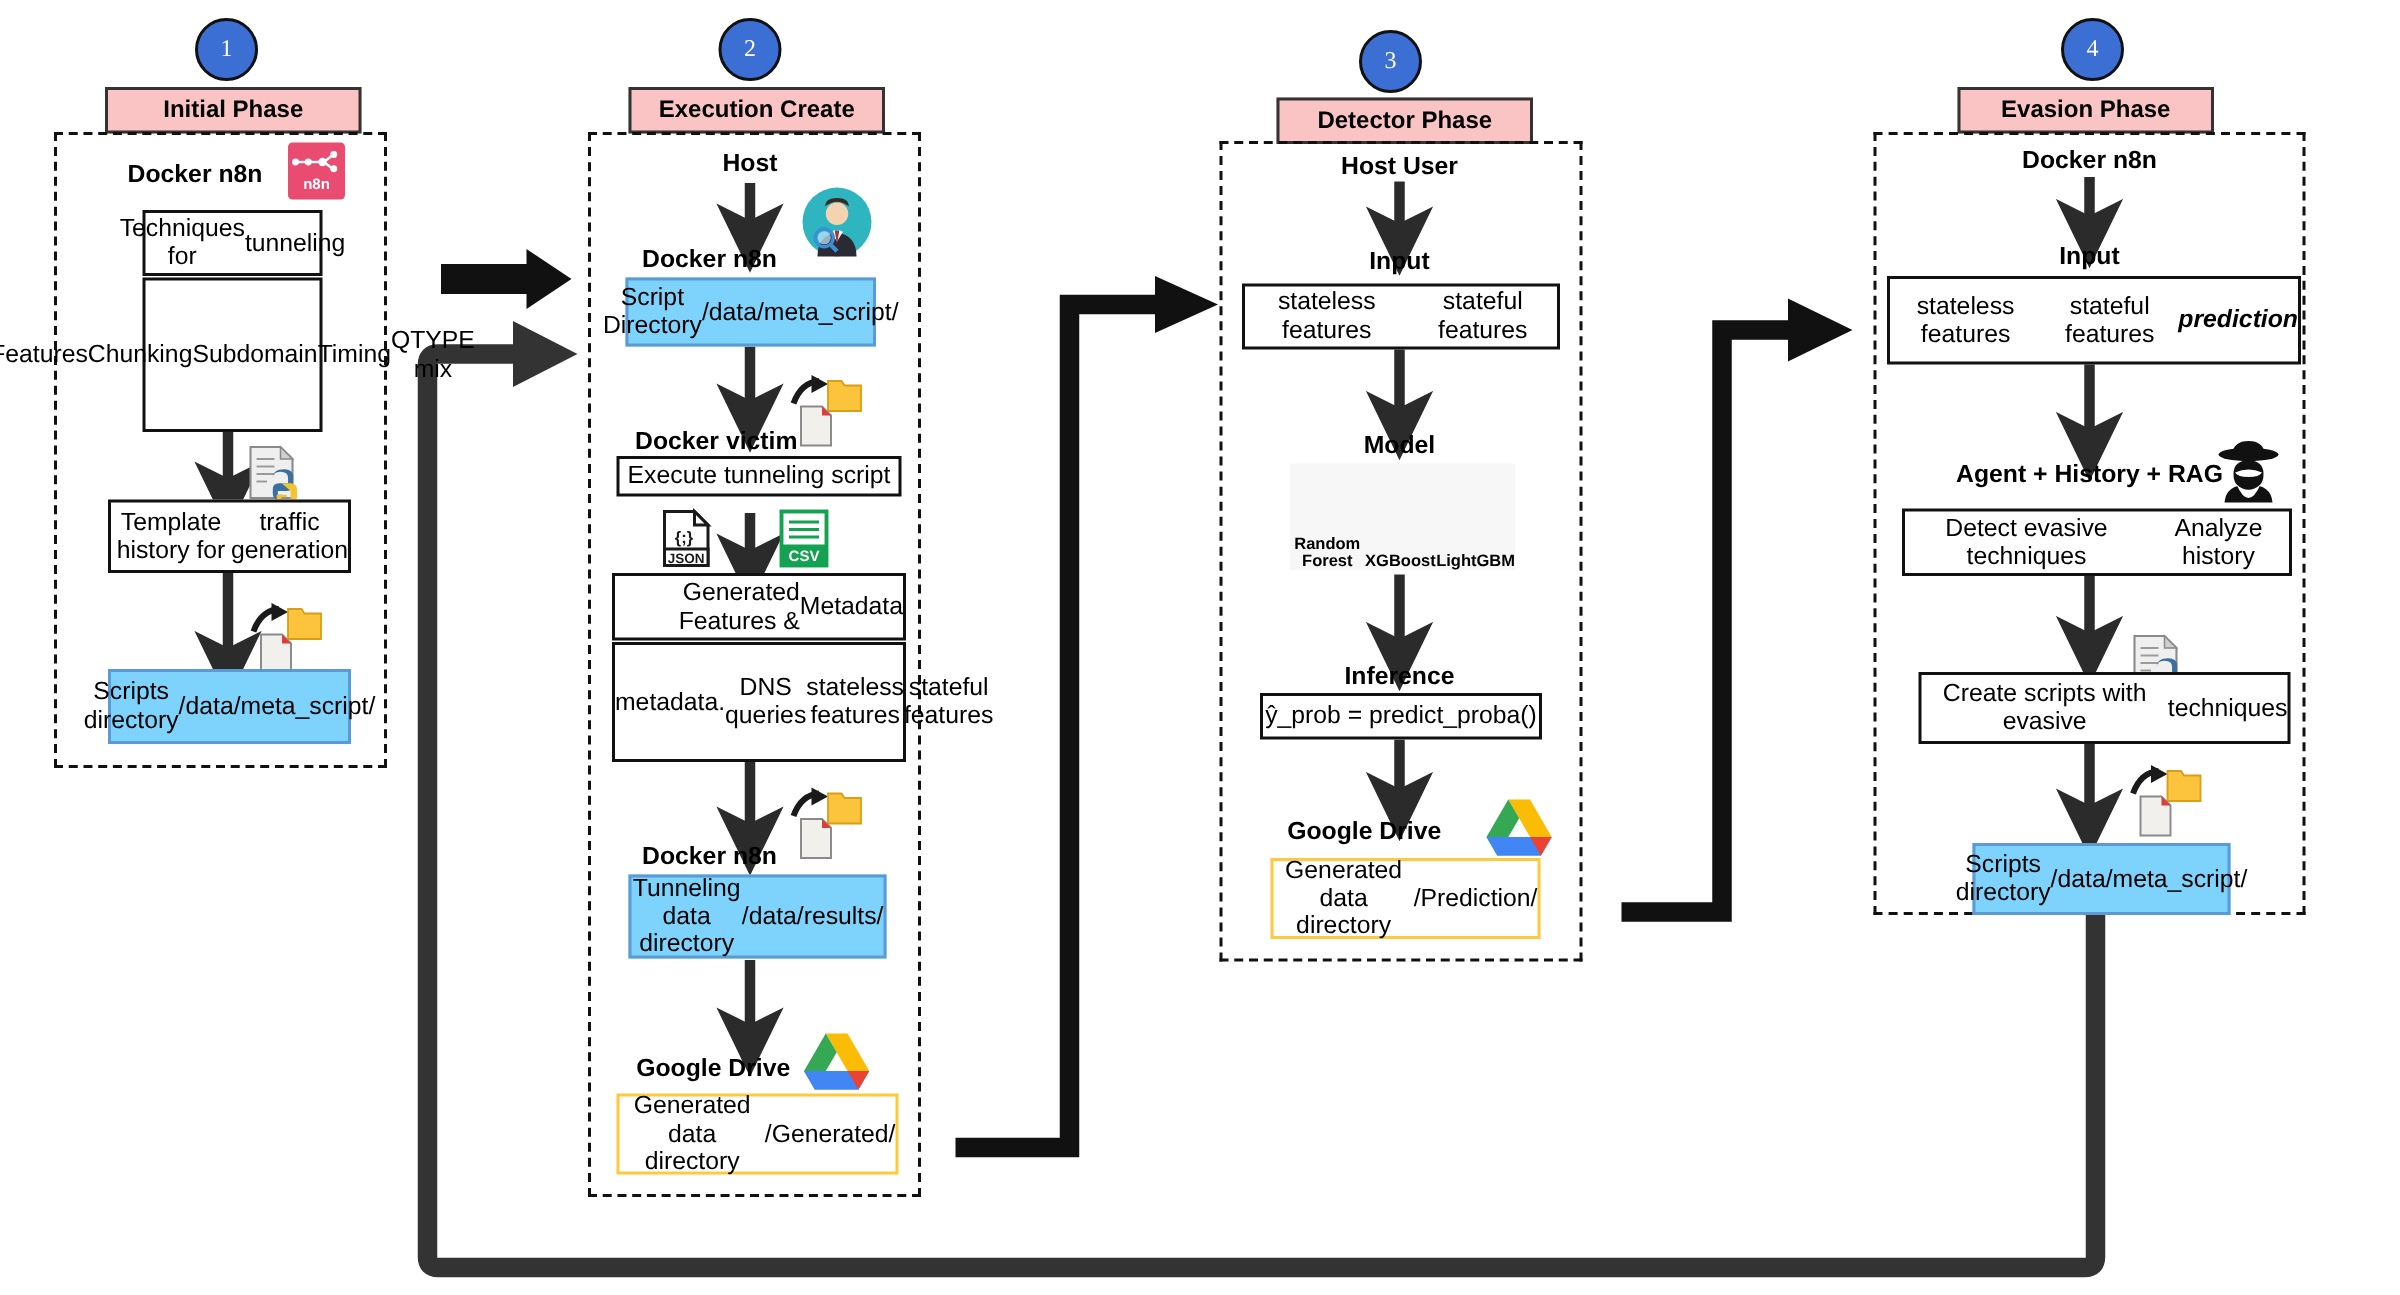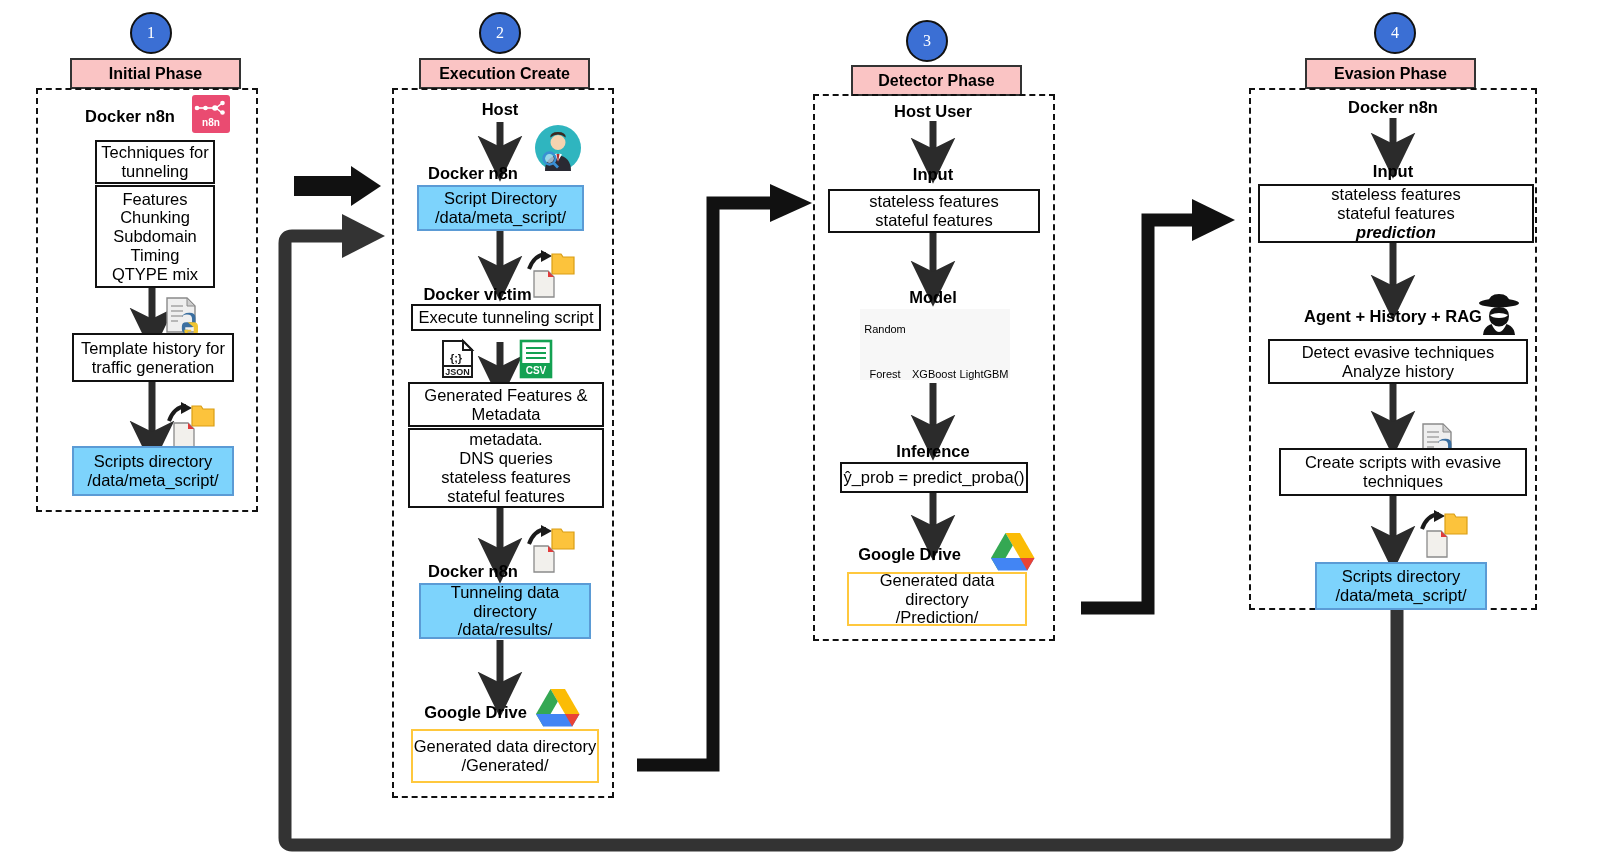--- a/index.html
+++ b/index.html
@@ -7,31 +7,31 @@
   #stage{position:relative;width:1600px;height:863px;}
   svg.layer{position:absolute;left:0;top:0;width:1600px;height:863px;pointer-events:none;}
 
   .badge{position:absolute;width:38px;height:38px;border-radius:50%;background:#3b6fd4;
          border:2px solid #111;color:#fff;font-size:16px;display:flex;align-items:center;
          justify-content:center;font-family:"Liberation Serif",serif;}
   .phase-label{position:absolute;background:#fac4c4;border:2px solid #333;height:27px;
                display:flex;align-items:center;justify-content:center;font-weight:bold;font-size:16px;}
   .dash-box{position:absolute;border:2.5px dashed #111;box-sizing:border-box;background:transparent;}
 
-  .node{position:absolute;box-sizing:border-box;display:flex;flex-direction:column;
+  .node{position:absolute;box-sizing:border-box;display:flex;flex-direction:row;
         align-items:center;justify-content:center;text-align:center;font-size:16.5px;line-height:1.14;}
   .node.b-black{border:2.2px solid #111;background:#fff;}
   .node.b-blue{border:2.2px solid #5b9bd5;background:#7dd3fc;}
   .node.b-yellow{border:2.2px solid #ffc83d;background:#fff;}
   .node.b-thick{border:2.8px solid #111;background:#fff;}
 
   .hdr{position:absolute;font-weight:bold;font-size:16.5px;text-align:center;white-space:nowrap;}
   .bld{font-weight:bold;font-style:italic;}
   .modelpanel{position:absolute;background:#f7f7f7;display:flex;align-items:flex-end;justify-content:center;}
-  .mlab{font-size:11px;font-weight:normal;text-align:center;line-height:1.0;margin-top:34px;}
+  .mlab{font-size:11px;font-weight:bold;text-align:center;line-height:1.0;}
   .mcell{display:flex;flex-direction:column;align-items:center;justify-content:flex-end;}
 </style>
 </head>
 <body>
 
 <div id="stage">
 
   <svg class="layer" viewBox="0 0 1600 863">
     <defs>
       <marker id="ah" markerWidth="7" markerHeight="7" refX="3.2" refY="3.5" orient="auto">

